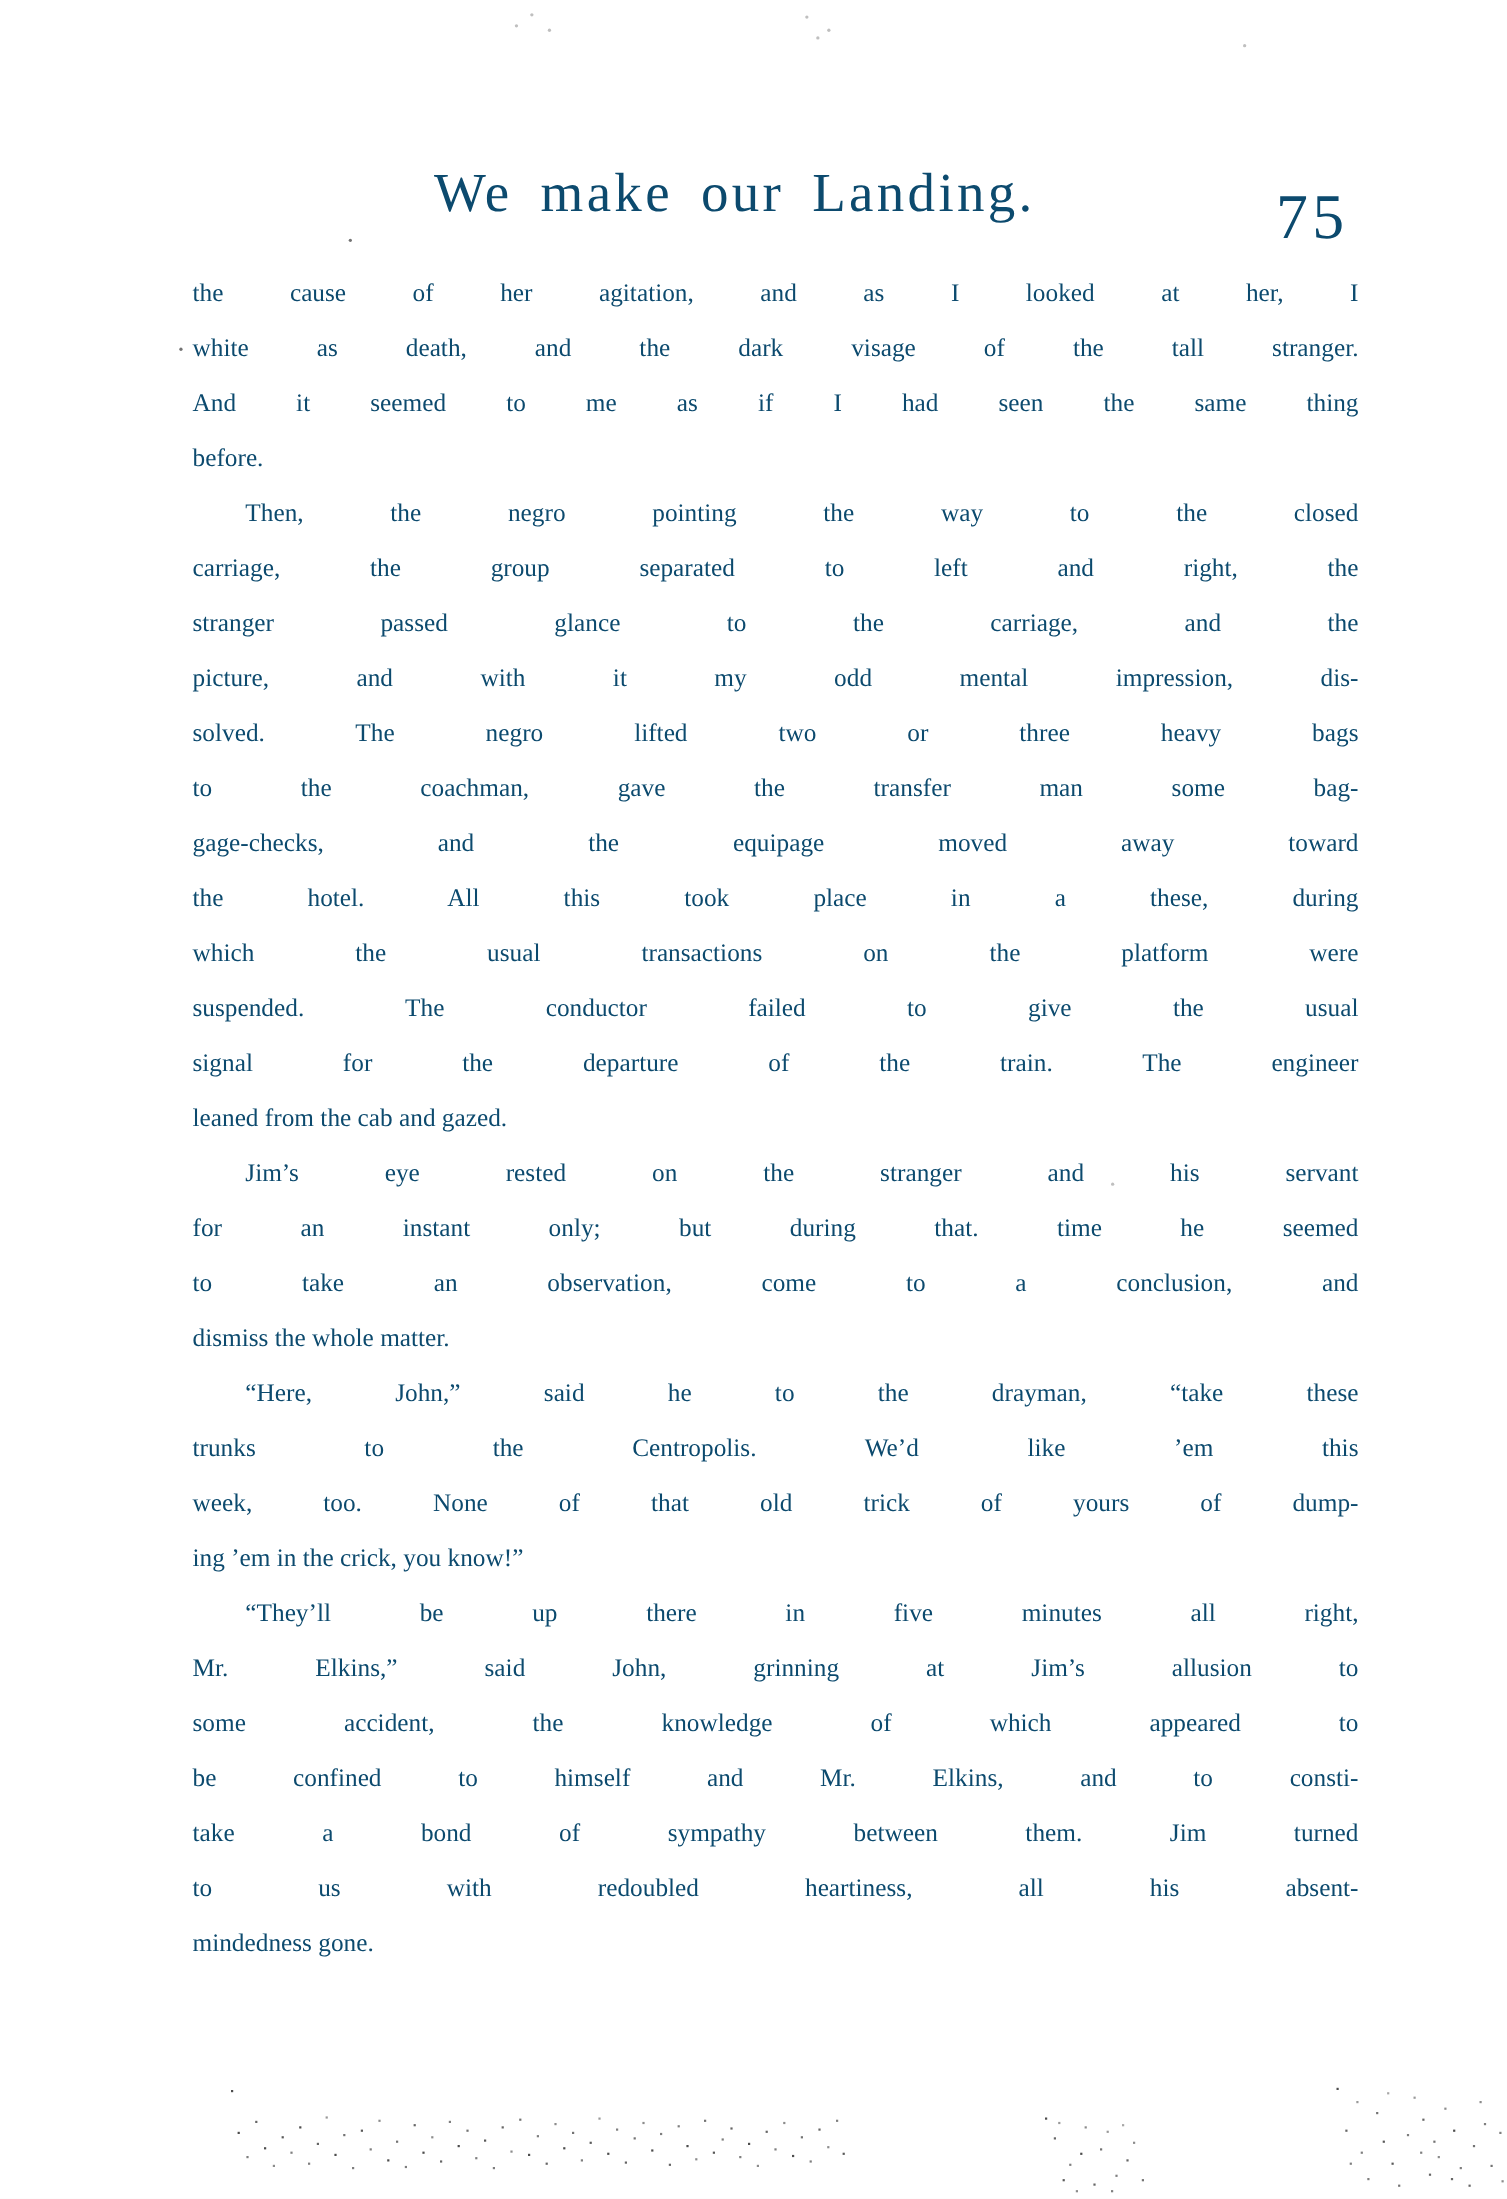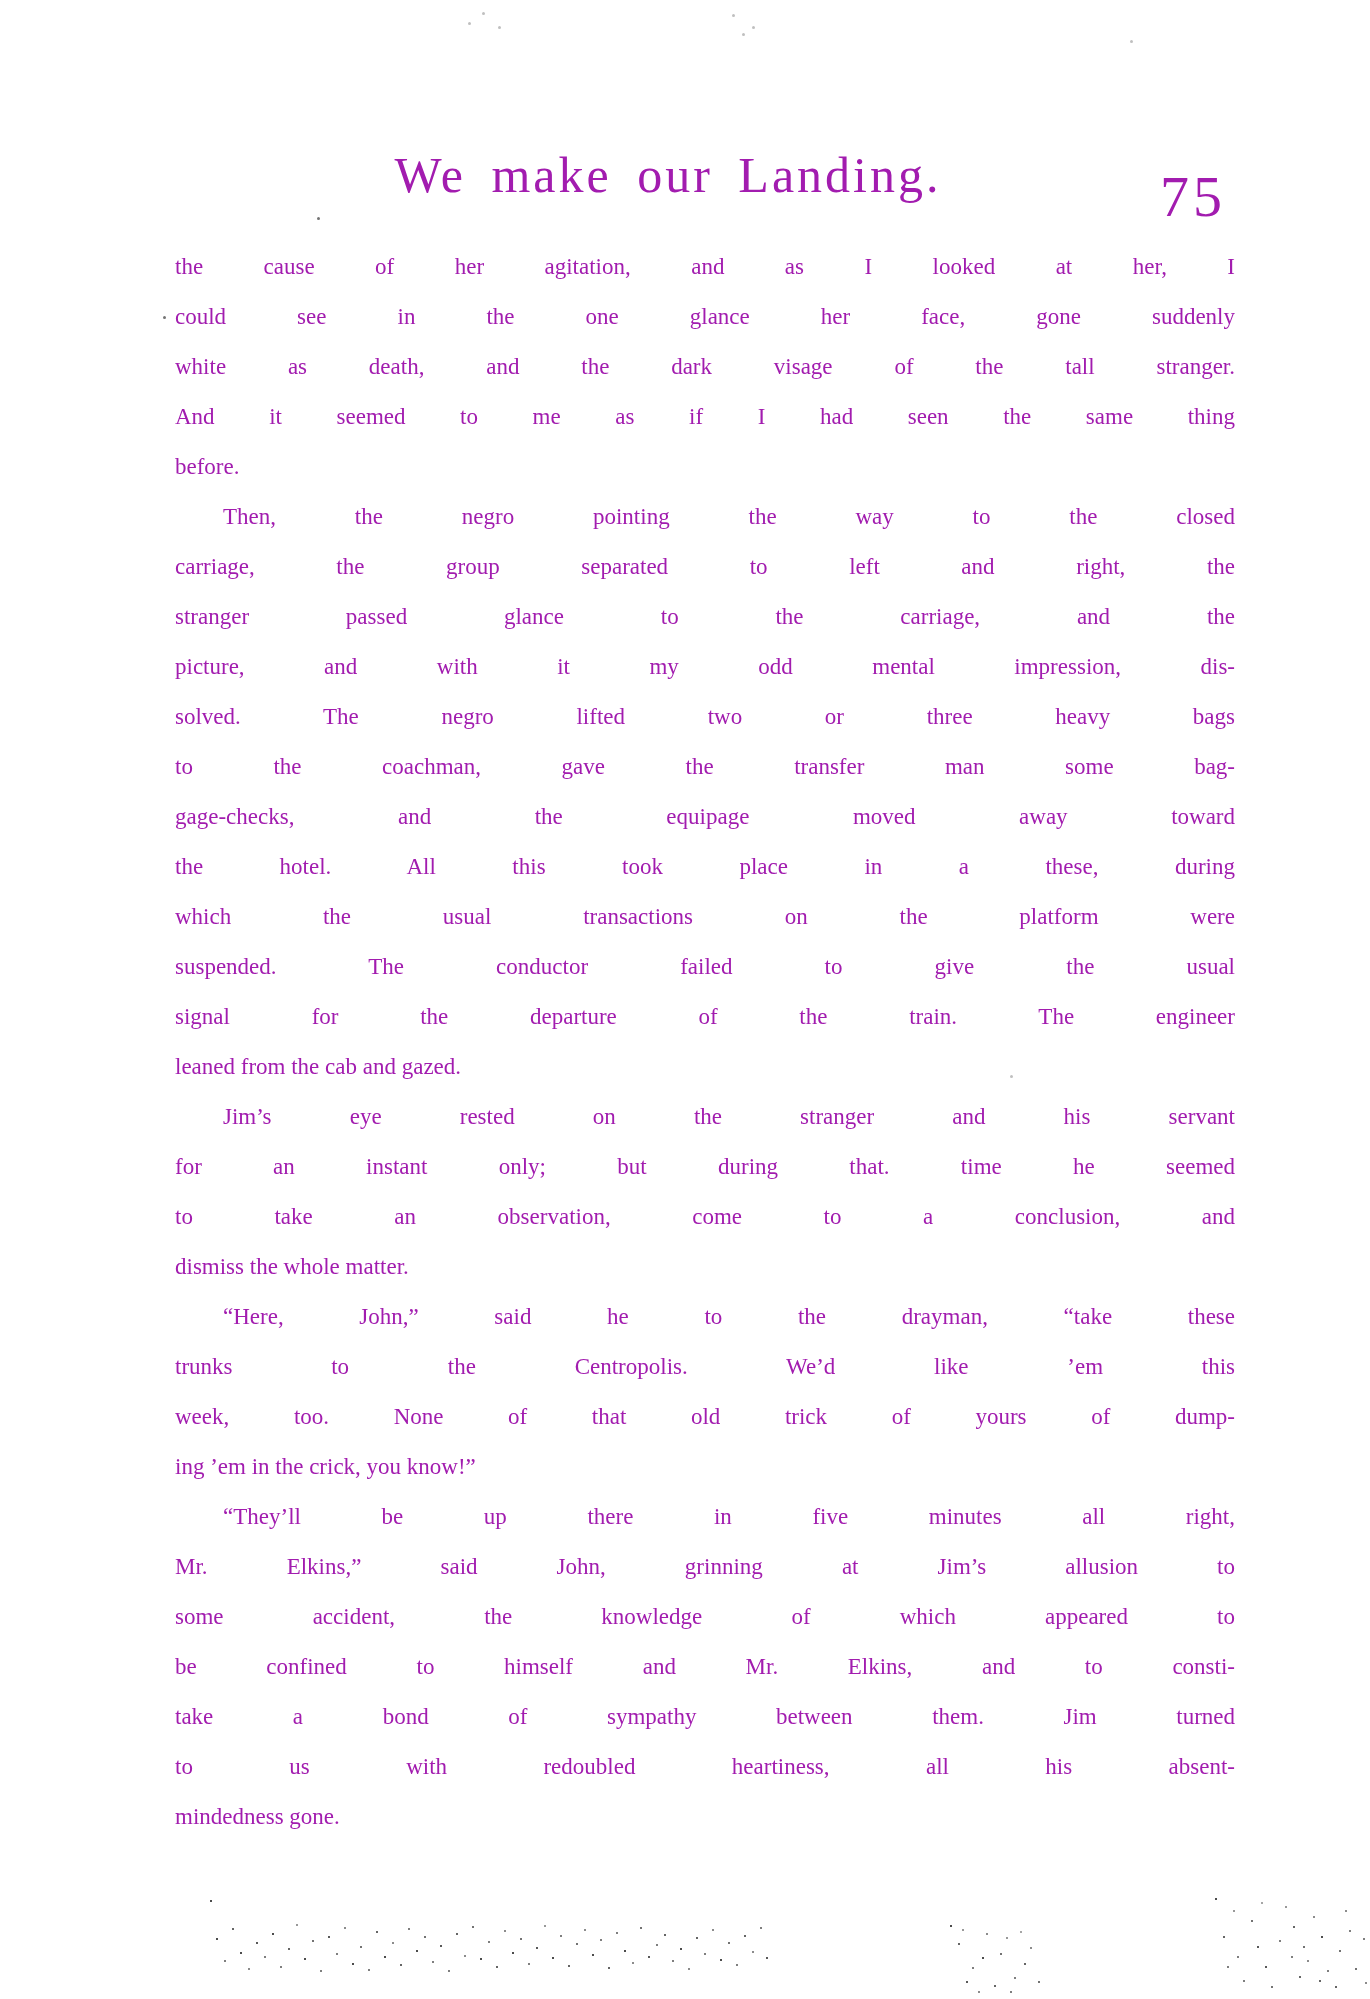--- a/index.html
+++ b/index.html
@@ -2,21 +2,21 @@
 <html><head>
 <meta charset="utf-8">
 <style>
   html, body { margin: 0; padding: 0; background: #e8e8e8; }
   .page {
     position: relative;
     width: 1370px;
     height: 1999px;
     background: #ffffff;
     font-family: "Liberation Serif", "DejaVu Serif", serif;
-    color: #a21caf;
+    color: #0c4a6e;
     overflow: hidden;
   }
   .running-head {
     position: absolute;
     top: 148px;
     left: 668px;
     transform: translateX(-50%);
     font-size: 50px;
     line-height: 1.1;
     letter-spacing: 3px;
@@ -108,21 +108,20 @@
 
 <div class="page">
 
   <div class="running-head">We make our Landing.</div>
   <div class="page-number">75</div>
 
   <div class="text-block">
 
     <div>
       <div class="line">the cause of her agitation, and as I looked at her, I</div>
-      <div class="line">could see in the one glance her face, gone suddenly</div>
       <div class="line">white as death, and the dark visage of the tall stranger.</div>
       <div class="line">And it seemed to me as if I had seen the same thing</div>
       <div class="line last">before.</div>
     </div>
 
     <div>
       <div class="line ind">Then, the negro pointing the way to the closed</div>
       <div class="line">carriage, the group separated to left and right, the</div>
       <div class="line">stranger passed glance to the carriage, and the</div>
       <div class="line">picture, and with it my odd mental impression, dis-</div>

